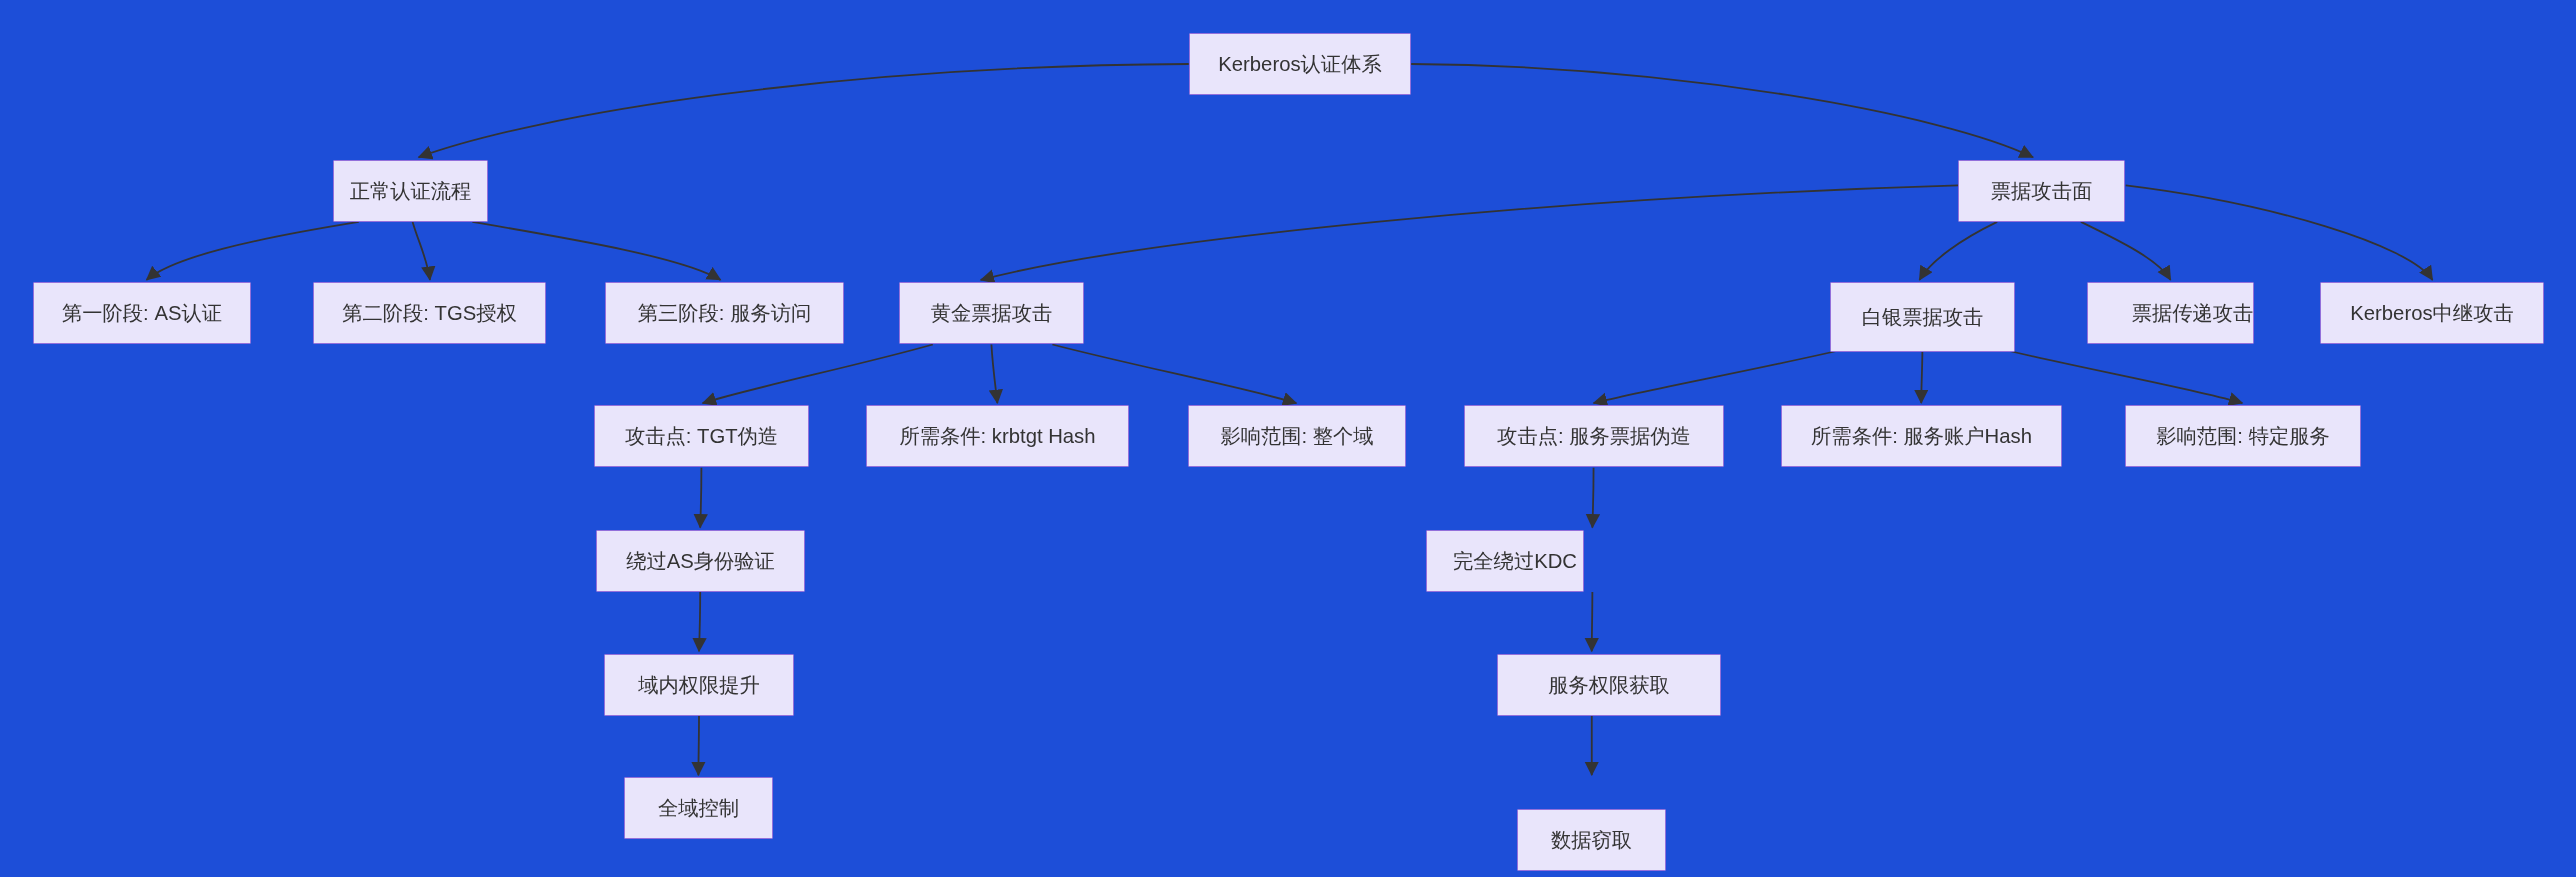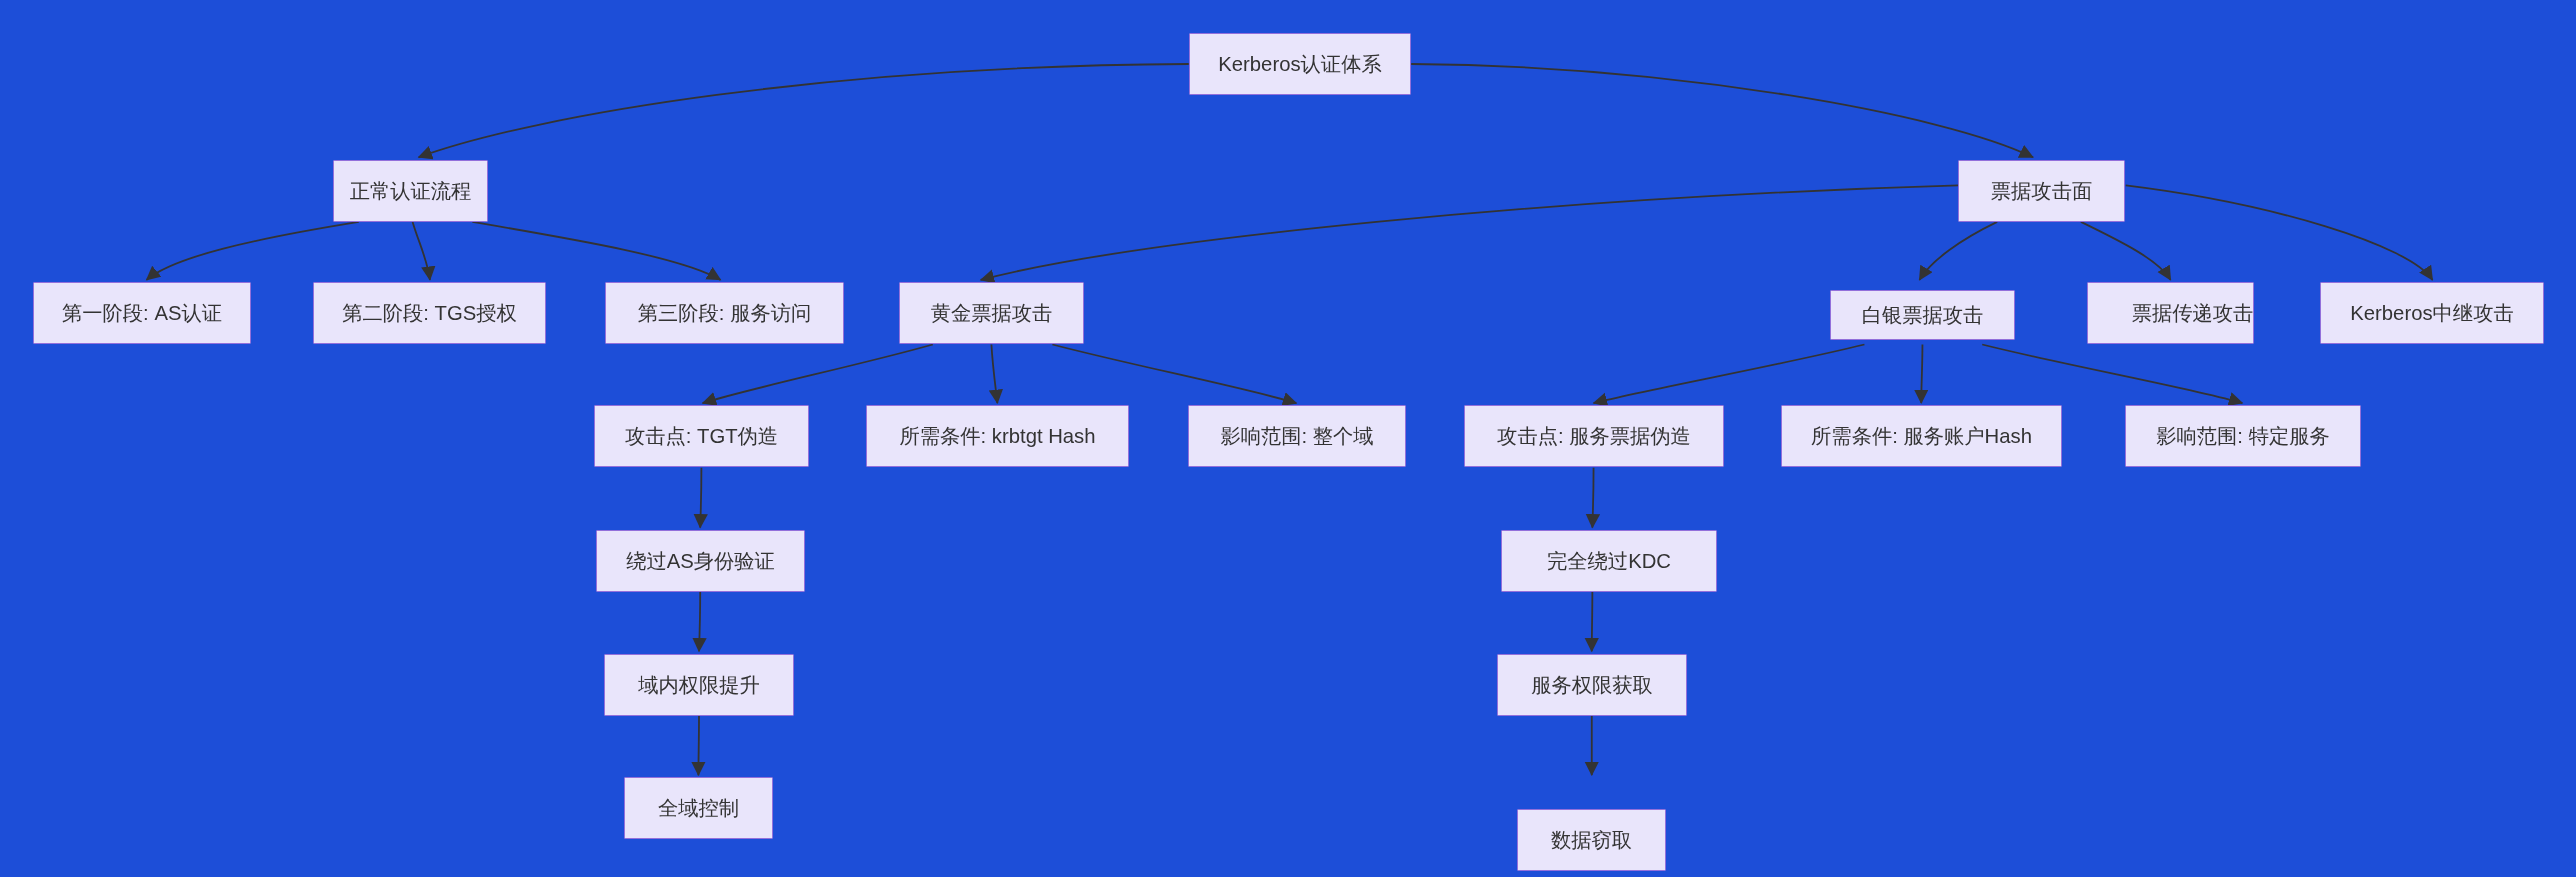--- a/index.html
+++ b/index.html
@@ -103,21 +103,21 @@
       </div>
       <div class="node" style="left: 313px; top: 282px; width: 233px; height: 62px;">
         <span class="node-label">第二阶段: TGS授权</span>
       </div>
       <div class="node" style="left: 605px; top: 282px; width: 239px; height: 62px;">
         <span class="node-label">第三阶段: 服务访问</span>
       </div>
       <div class="node" style="left: 899px; top: 282px; width: 185px; height: 62px;">
         <span class="node-label">黄金票据攻击</span>
       </div>
-      <div class="node" style="left: 1830px; top: 290px; width: 185px; height: 50px;">
+      <div class="node" style="left: 1830px; top: 282px; width: 185px; height: 70px;">
         <span class="node-label">白银票据攻击</span>
       </div>
       <div class="node" style="left: 2087px; top: 282px; width: 167px; height: 62px; padding-left: 44px;">
         <span class="node-label">票据传递攻击</span>
       </div>
       <div class="node" style="left: 2320px; top: 282px; width: 224px; height: 62px;">
         <span class="node-label">Kerberos中继攻击</span>
       </div>
       <div class="node" style="left: 594px; top: 405px; width: 215px; height: 62px;">
         <span class="node-label">攻击点: TGT伪造</span>
@@ -133,27 +133,27 @@
       </div>
       <div class="node" style="left: 1781px; top: 405px; width: 281px; height: 62px;">
         <span class="node-label">所需条件: 服务账户Hash</span>
       </div>
       <div class="node" style="left: 2125px; top: 405px; width: 236px; height: 62px;">
         <span class="node-label">影响范围: 特定服务</span>
       </div>
       <div class="node" style="left: 596px; top: 530px; width: 209px; height: 62px;">
         <span class="node-label">绕过AS身份验证</span>
       </div>
-      <div class="node" style="left: 1501px; top: 530px; width: 216px; height: 62px;">
+      <div class="node" style="left: 1426px; top: 530px; width: 158px; height: 62px; justify-content: flex-end;">
         <span class="node-label">完全绕过KDC</span>
       </div>
       <div class="node" style="left: 604px; top: 654px; width: 190px; height: 62px;">
         <span class="node-label">域内权限提升</span>
       </div>
-      <div class="node" style="left: 1497px; top: 654px; width: 190px; height: 62px;">
+      <div class="node" style="left: 1497px; top: 654px; width: 224px; height: 62px;">
         <span class="node-label">服务权限获取</span>
       </div>
       <div class="node" style="left: 624px; top: 777px; width: 149px; height: 62px;">
         <span class="node-label">全域控制</span>
       </div>
       <div class="node" style="left: 1517px; top: 777px; width: 149px; height: 62px; margin-top: 32px;">
         <span class="node-label">数据窃取</span>
       </div>
     </div>
 

